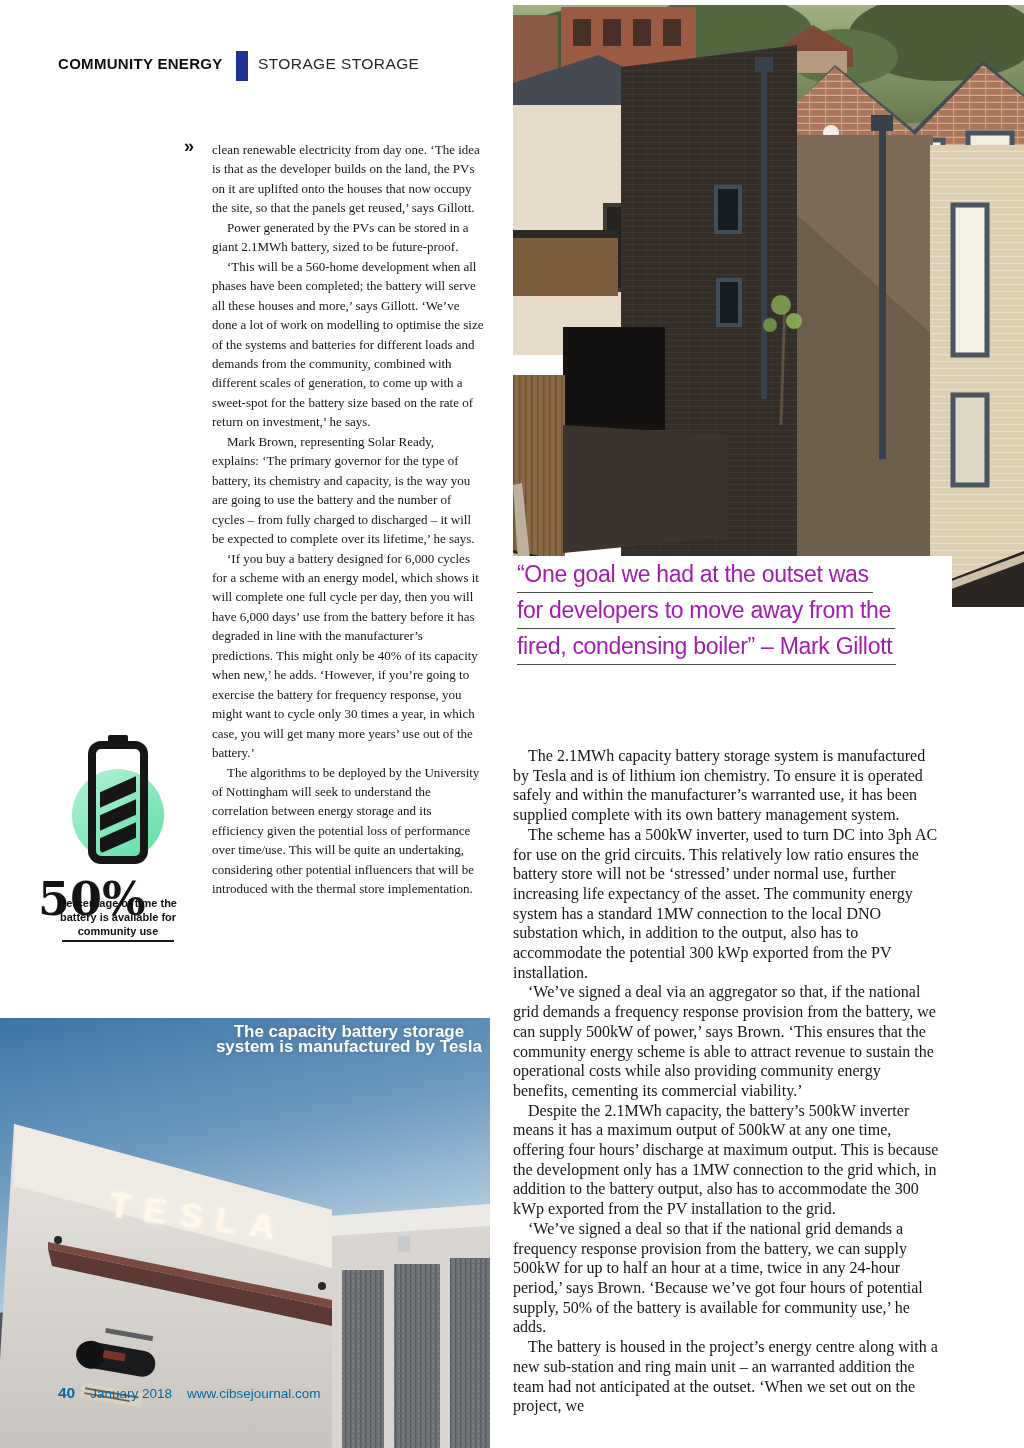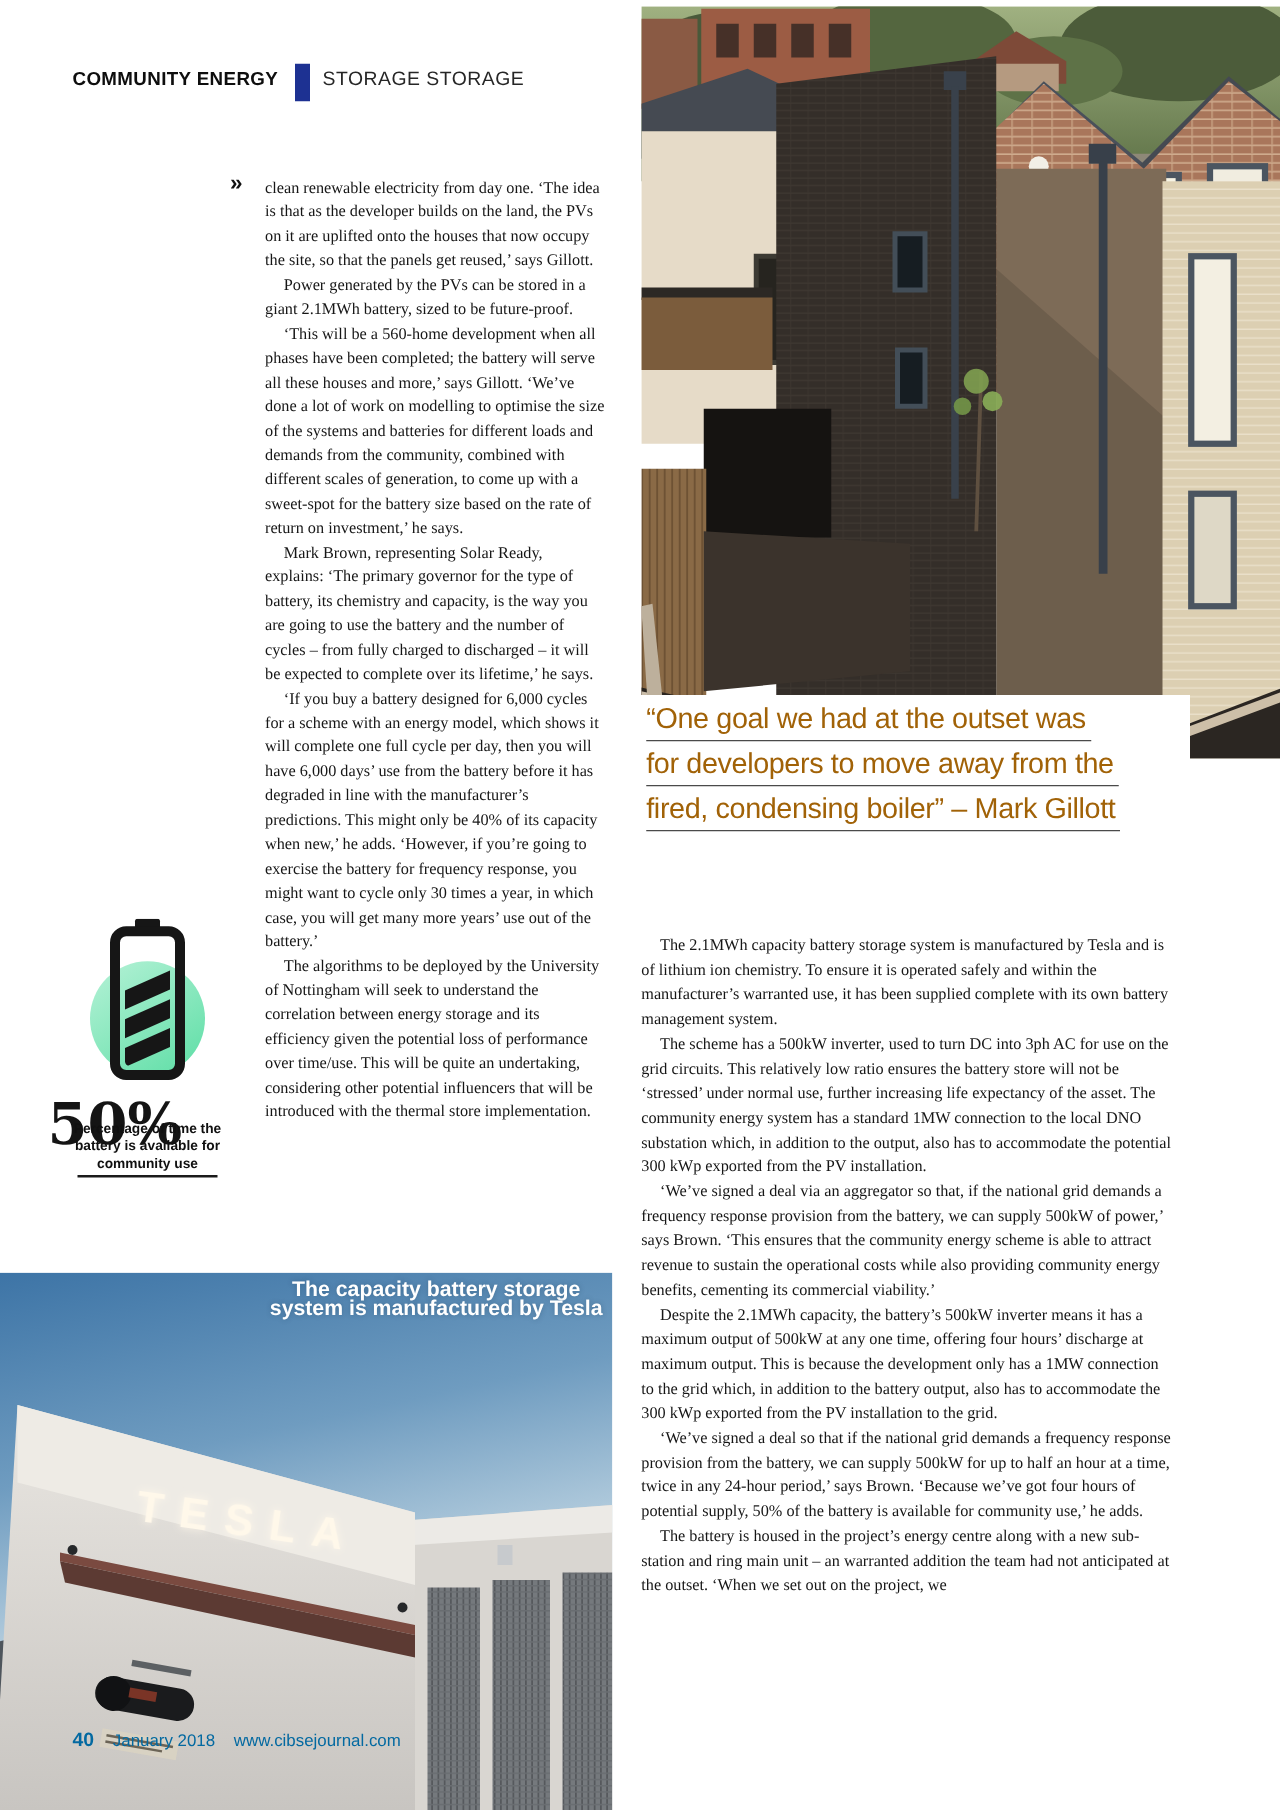--- a/index.html
+++ b/index.html
@@ -12,31 +12,31 @@
   .hdr-bar{position:absolute;left:236px;top:51px;width:12px;height:30px;background:#1d3192;}
   .hdr-topic{position:absolute;left:258px;top:55px;font-family:"Liberation Sans",sans-serif;
              font-size:15.5px;letter-spacing:.4px;color:#262626;}
 
   
   .photo-houses{position:absolute;left:513px;top:5px;width:511px;height:602px;overflow:hidden;}
 
   
   .quote-box{position:absolute;left:505px;top:556px;width:447px;height:150px;background:#ffffff;
              padding:4px 0 0 12px;box-sizing:border-box;font-family:"Liberation Sans",sans-serif;}
-  .q-line{display:table;font-size:23px;line-height:29px;letter-spacing:-.3px;color:#a16207;
+  .q-line{display:table;font-size:23px;line-height:29px;letter-spacing:-.3px;color:#a21caf;
           font-weight:500;border-bottom:1.5px solid #4a4a4a;padding:0 4px 3px 0;margin-bottom:3px;}
   .q-attr{}
 
   
   .intro-marker{position:absolute;left:184px;top:136px;font-family:"Liberation Sans",sans-serif;
                 font-weight:bold;font-size:18px;color:#111;}
   .col-left{position:absolute;left:212px;top:140px;width:272px;}
   .col-right{position:absolute;left:513px;top:746px;width:426px;}
   .col-left p{margin:0;font-size:13px;line-height:19.45px;color:#161616;text-indent:15px;}
-  .col-right p{margin:0;font-size:13px;line-height:19.7px;color:#161616;text-indent:15px;}
+  .col-right p{margin:0;font-size:16px;line-height:19.7px;color:#161616;text-indent:15px;}
   .col-left p.first{text-indent:0;}
 
   
   .stat-icon{position:absolute;left:60px;top:735px;width:120px;height:135px;}
   .stat-value{position:absolute;left:38px;top:872px;width:160px;
               font-family:"DejaVu Serif",serif;font-weight:bold;
               font-size:46px;color:#141414;}
   .stat-rule{position:absolute;left:62px;top:940px;width:112px;height:2px;background:#1a1a1a;}
   .stat-caption{position:absolute;left:43px;top:896px;width:150px;text-align:center;
                 font-family:"Liberation Sans",sans-serif;font-weight:bold;font-size:11px;

